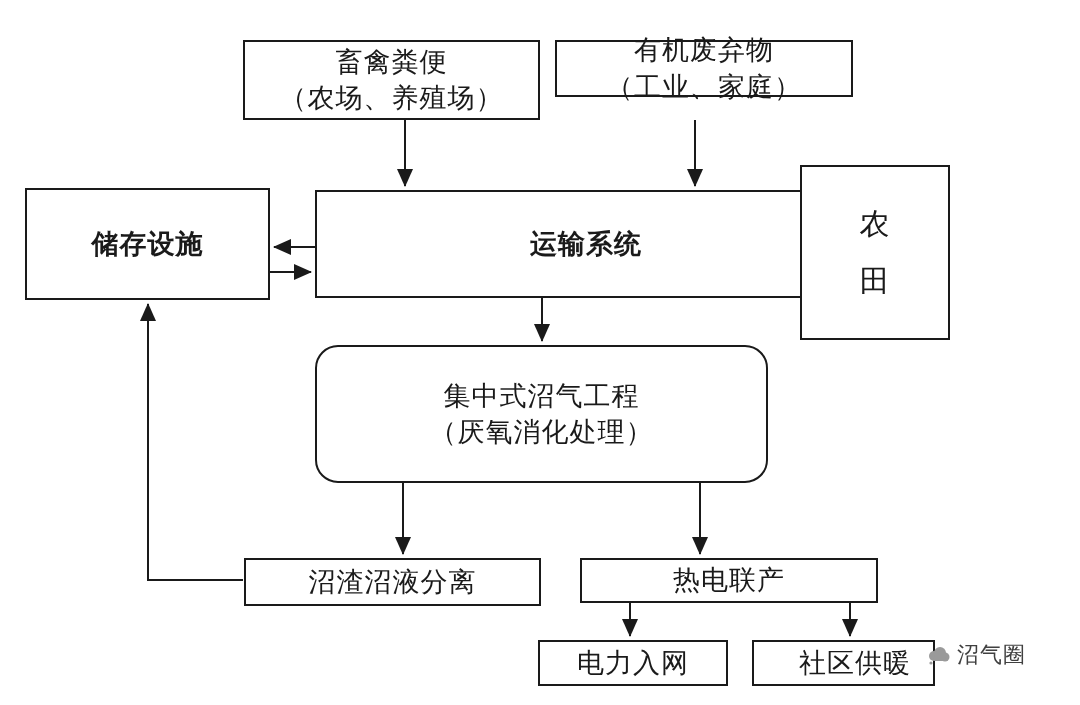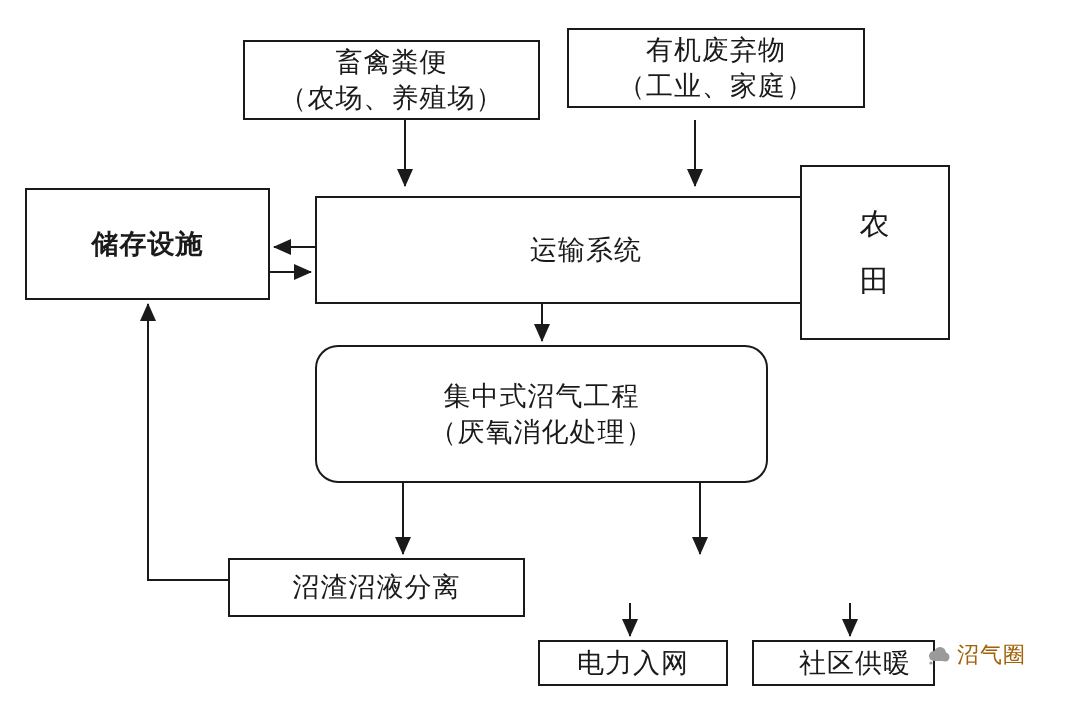--- a/index.html
+++ b/index.html
@@ -28,36 +28,36 @@
     flex-direction: column;
     align-items: center;
     justify-content: center;
     text-align: right;
     font-size: 27px;
     line-height: 1.35;
     z-index: 1;
     letter-spacing: 1px;
   }
   .node-livestock  { left: 243px; top: 40px;  width: 297px; height: 80px;  }
-  .node-organic    { left: 555px; top: 28px;  width: 298px; height: 80px; margin-left: 12px;  }
+  .node-organic    { left: 555px; top: 40px;  width: 298px; height: 57px;  }
   .node-storage    { left: 25px;  top: 188px; width: 245px; height: 112px; font-weight: bold; }
-  .node-transport  { left: 315px; top: 196px; width: 542px; height: 108px; }
+  .node-transport  { left: 315px; top: 190px; width: 542px; height: 108px; font-weight: bold; }
   .node-farmland   { left: 800px; top: 165px; width: 150px; height: 175px; font-size: 30px; gap: 16px; }
   .node-biogas     { left: 315px; top: 345px; width: 453px; height: 138px; border-radius: 23px; }
-  .node-separation { left: 228px; top: 558px; width: 297px; height: 59px;  }
+  .node-separation { left: 244px; top: 558px; width: 297px; height: 48px;  }
   .node-chp        { left: 580px; top: 558px; width: 298px; height: 45px;  }
   .node-grid       { left: 538px; top: 640px; width: 190px; height: 46px;  }
   .node-heating    { left: 752px; top: 640px; width: 183px; height: 46px; padding-left: 23px;  }
   .watermark {
     position: absolute;
     left: 926px; top: 640px;
     display: flex;
     align-items: center;
     gap: 5px;
-    color: #a16207;
+    color: #404040;
     font-size: 22px;
     z-index: 1;
     font-family: "Liberation Sans", "DejaVu Sans", sans-serif;
     letter-spacing: 1px;
   }
   .watermark svg { display: block; }
 </style>
 </head>
 <body>
 
@@ -109,20 +109,23 @@
 
   <div class="node node-biogas">
     <span>集中式沼气工程</span>
     <span>（厌氧消化处理）</span>
   </div>
 
   <div class="node node-separation">
     <span>沼渣沼液分离</span>
   </div>
 
+  <div class="node node-chp">
+    <span>热电联产</span>
+  </div>
 
   <div class="node node-grid">
     <span>电力入网</span>
   </div>
 
   <div class="node node-heating">
     <span>社区供暖</span>
   </div>
 
   <div class="watermark">

